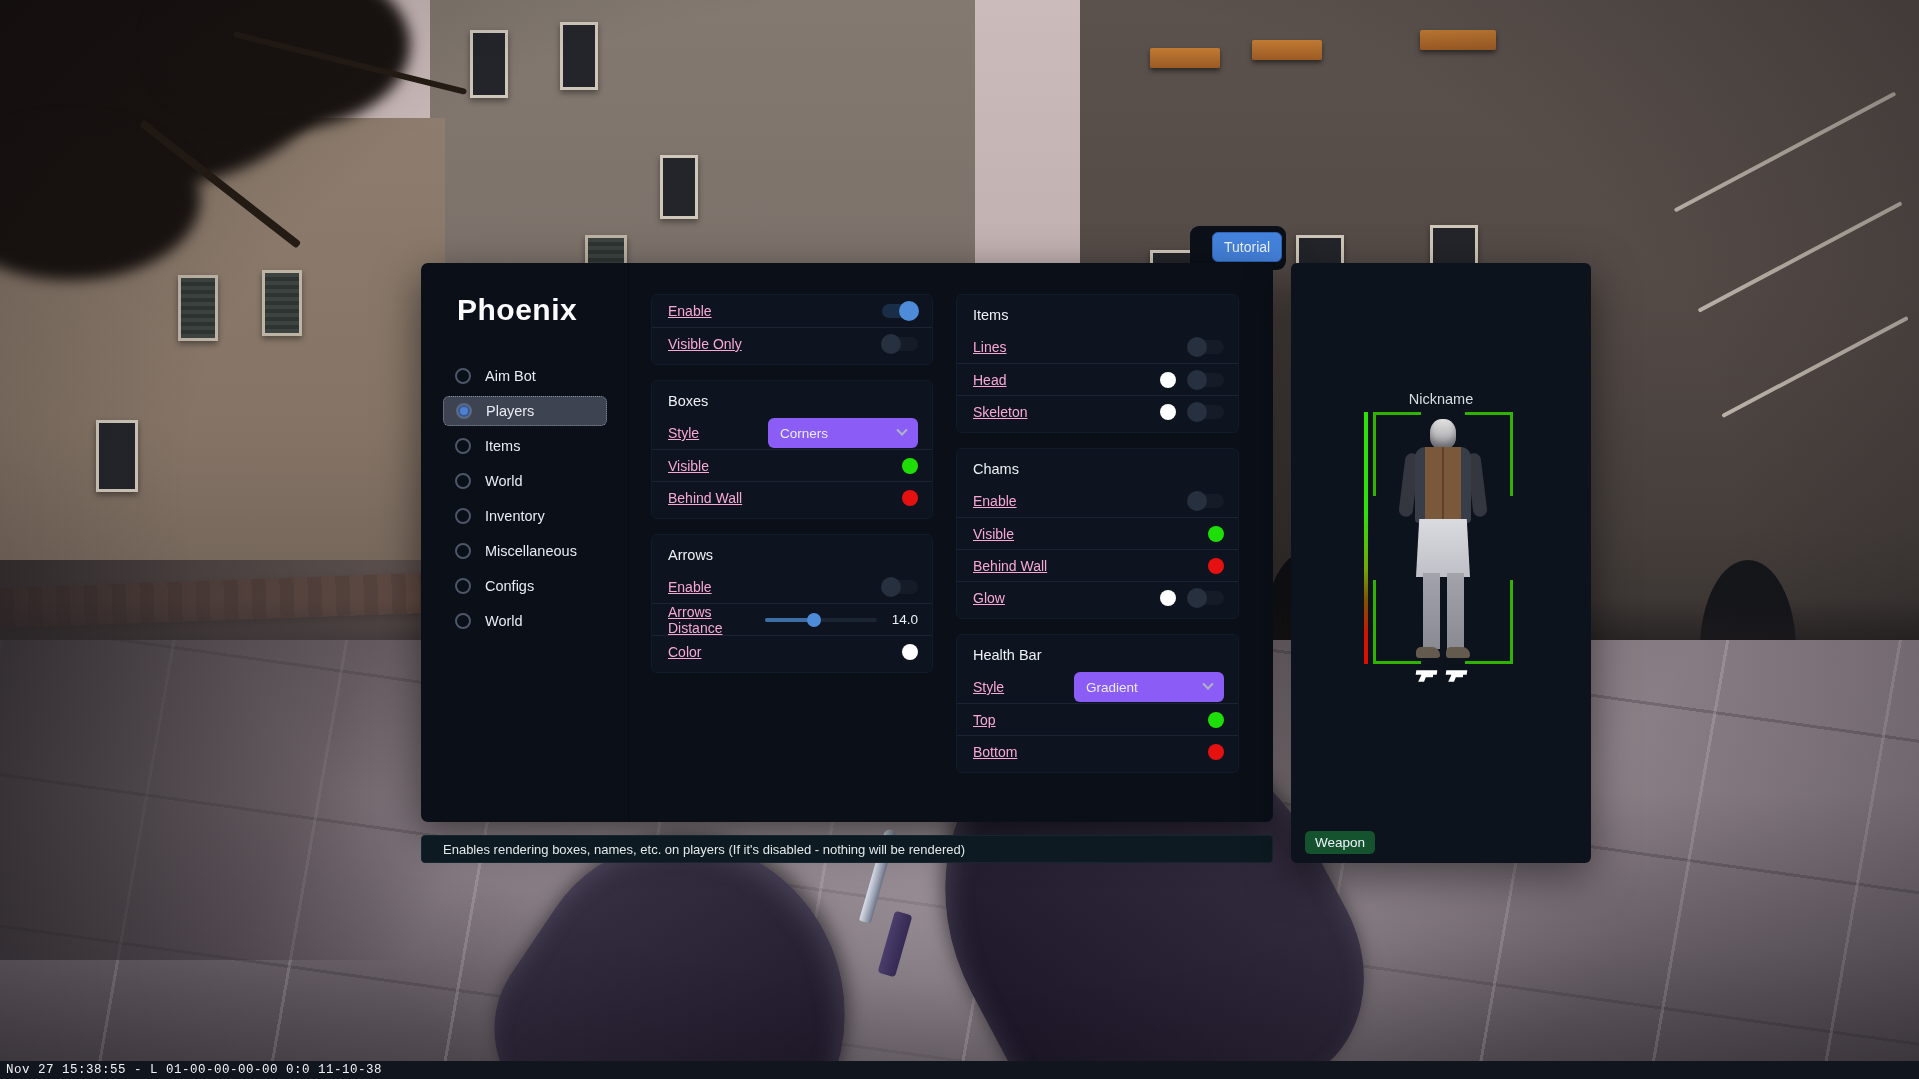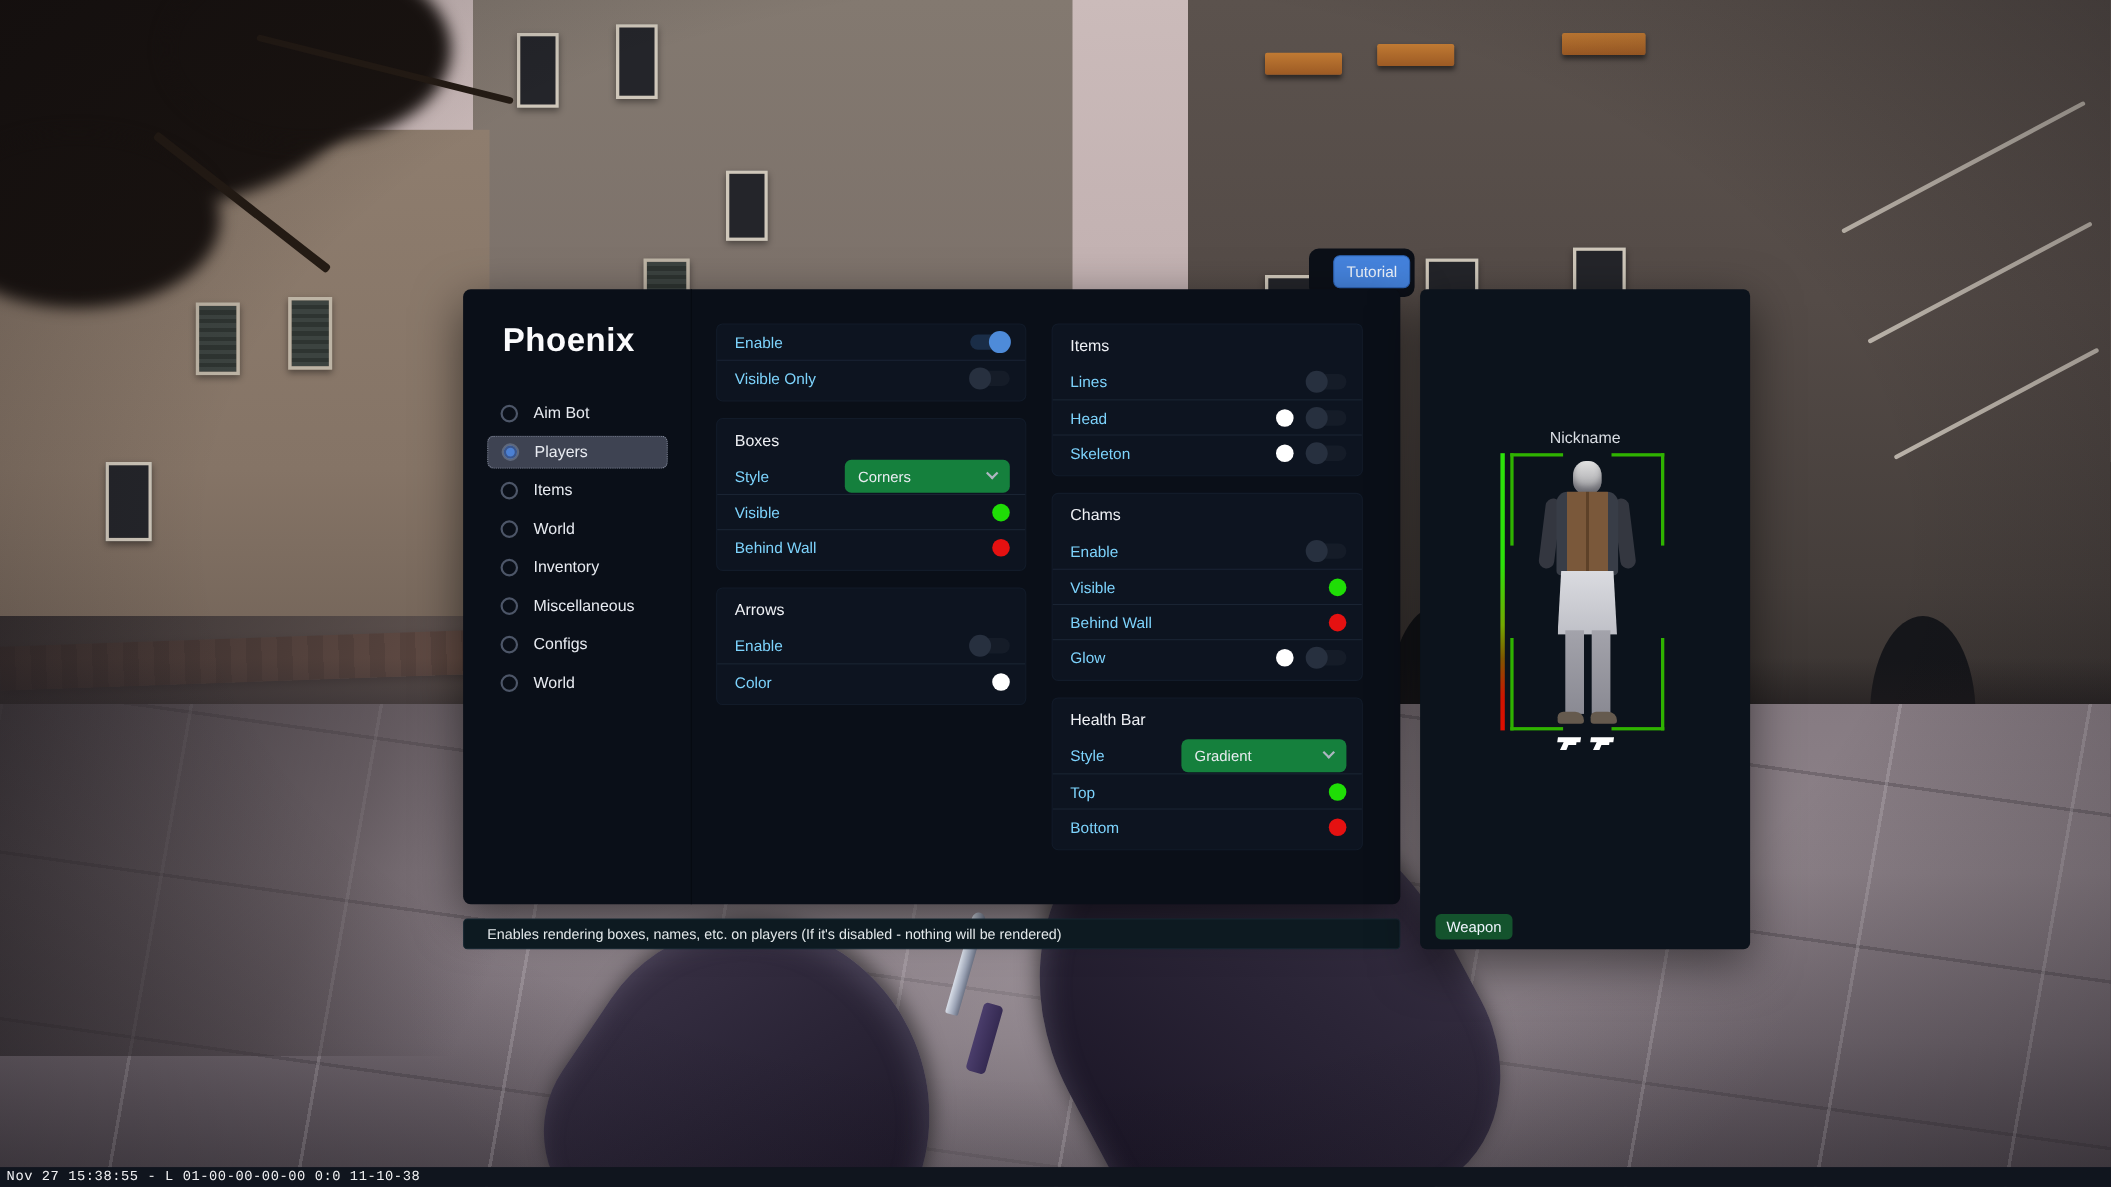--- a/index.html
+++ b/index.html
@@ -77,28 +77,28 @@
   .radio.on { background:#4c80d2; border-color:#5e687c; box-shadow:inset 0 0 0 2px #3a568c; }
   .side-label { margin-left:14px; font-size:14.5px; color:#e8ebf1; }
 
   .col { position:absolute; top:31px; }
   .col0 { left:230px; width:282px; }
   .col1 { left:535px; width:283px; }
   .panel { background:#0d1420; border:1px solid #121b29; border-radius:6px; margin-bottom:15px; padding-bottom:5px; }
   .ptitle { display:flex; align-items:center; height:36px; padding:4px 16px 0 16px; font-size:14.5px; color:#eef0f4; }
   .prow { display:flex; align-items:center; height:32px; padding:0 14px 0 16px; }
   .prow + .prow { border-top:1px solid #1a2433; }
-  .rlabel { font-size:14px; color:#7dd3fc; margin-right:auto; }
+  .rlabel { font-size:14px; color:#f9a8d4; margin-right:auto;text-decoration:underline; }
   .prow > * + * { margin-left:12px; }
   .dot { width:16px; height:16px; border-radius:50%; flex:none; }
   .toggle { position:relative; width:36px; height:14px; border-radius:7px; background:#151c28; flex:none; }
   .toggle .knob { position:absolute; top:-3px; left:-1px; width:20px; height:20px; border-radius:50%; background:#27303f; }
   .toggle.on { background:#1a2d47; }
   .toggle.on .knob { left:17px; background:#4e8bd9; }
-  .select { display:flex; align-items:center; width:150px; height:30px; background:#15803d; border-radius:6px; padding:0 12px; flex:none; }
+  .select { display:flex; align-items:center; width:150px; height:30px; background:#8b5cf6; border-radius:6px; padding:0 12px; flex:none; }
   .sel-val { font-size:13.5px; color:#e9ecf1; margin-right:auto; }
   .chev { width:8px; height:8px; border-right:2px solid #aeb6c2; border-bottom:2px solid #aeb6c2; transform:rotate(45deg) translate(-2px,-2px); }
   .slider { position:relative; width:112px; height:14px; flex:none; }
   .strack { position:absolute; left:0; top:5px; width:112px; height:4px; border-radius:2px; background:#1b2431; }
   .sfill { position:absolute; left:0; top:5px; height:4px; border-radius:2px; background:#3e6ea6; }
   .sknob { position:absolute; top:0; width:14px; height:14px; border-radius:50%; background:#4e8bd9; transform:translateX(-50%); }
   .sval { width:34px; text-align:right; font-size:13.5px; color:#eef0f4; }
 
   
   .tooltip-bar { position:absolute; left:421px; top:835px; width:852px; height:28px; background:#0d1a21;
@@ -275,20 +275,29 @@
       </section>
       <section class="panel">
         <div class="ptitle">Arrows</div>
         <div class="prow">
           <span class="rlabel">Enable</span>
           <span class="toggle">
             <span class="knob"></span>
           </span>
         </div>
         <div class="prow">
+          <span class="rlabel">Arrows Distance</span>
+          <div class="slider">
+            <span class="strack"></span>
+            <span class="sfill" style="width: 43%;"></span>
+            <span class="sknob" style="left: 43%;"></span>
+          </div>
+          <span class="sval">14.0</span>
+        </div>
+        <div class="prow">
           <span class="rlabel">Color</span>
           <span class="dot" style="background: rgb(255, 255, 255);"></span>
         </div>
       </section>
     </div>
   <div class="col col1">
       <section class="panel">
         <div class="ptitle">Items</div>
         <div class="prow">
           <span class="rlabel">Lines</span>

